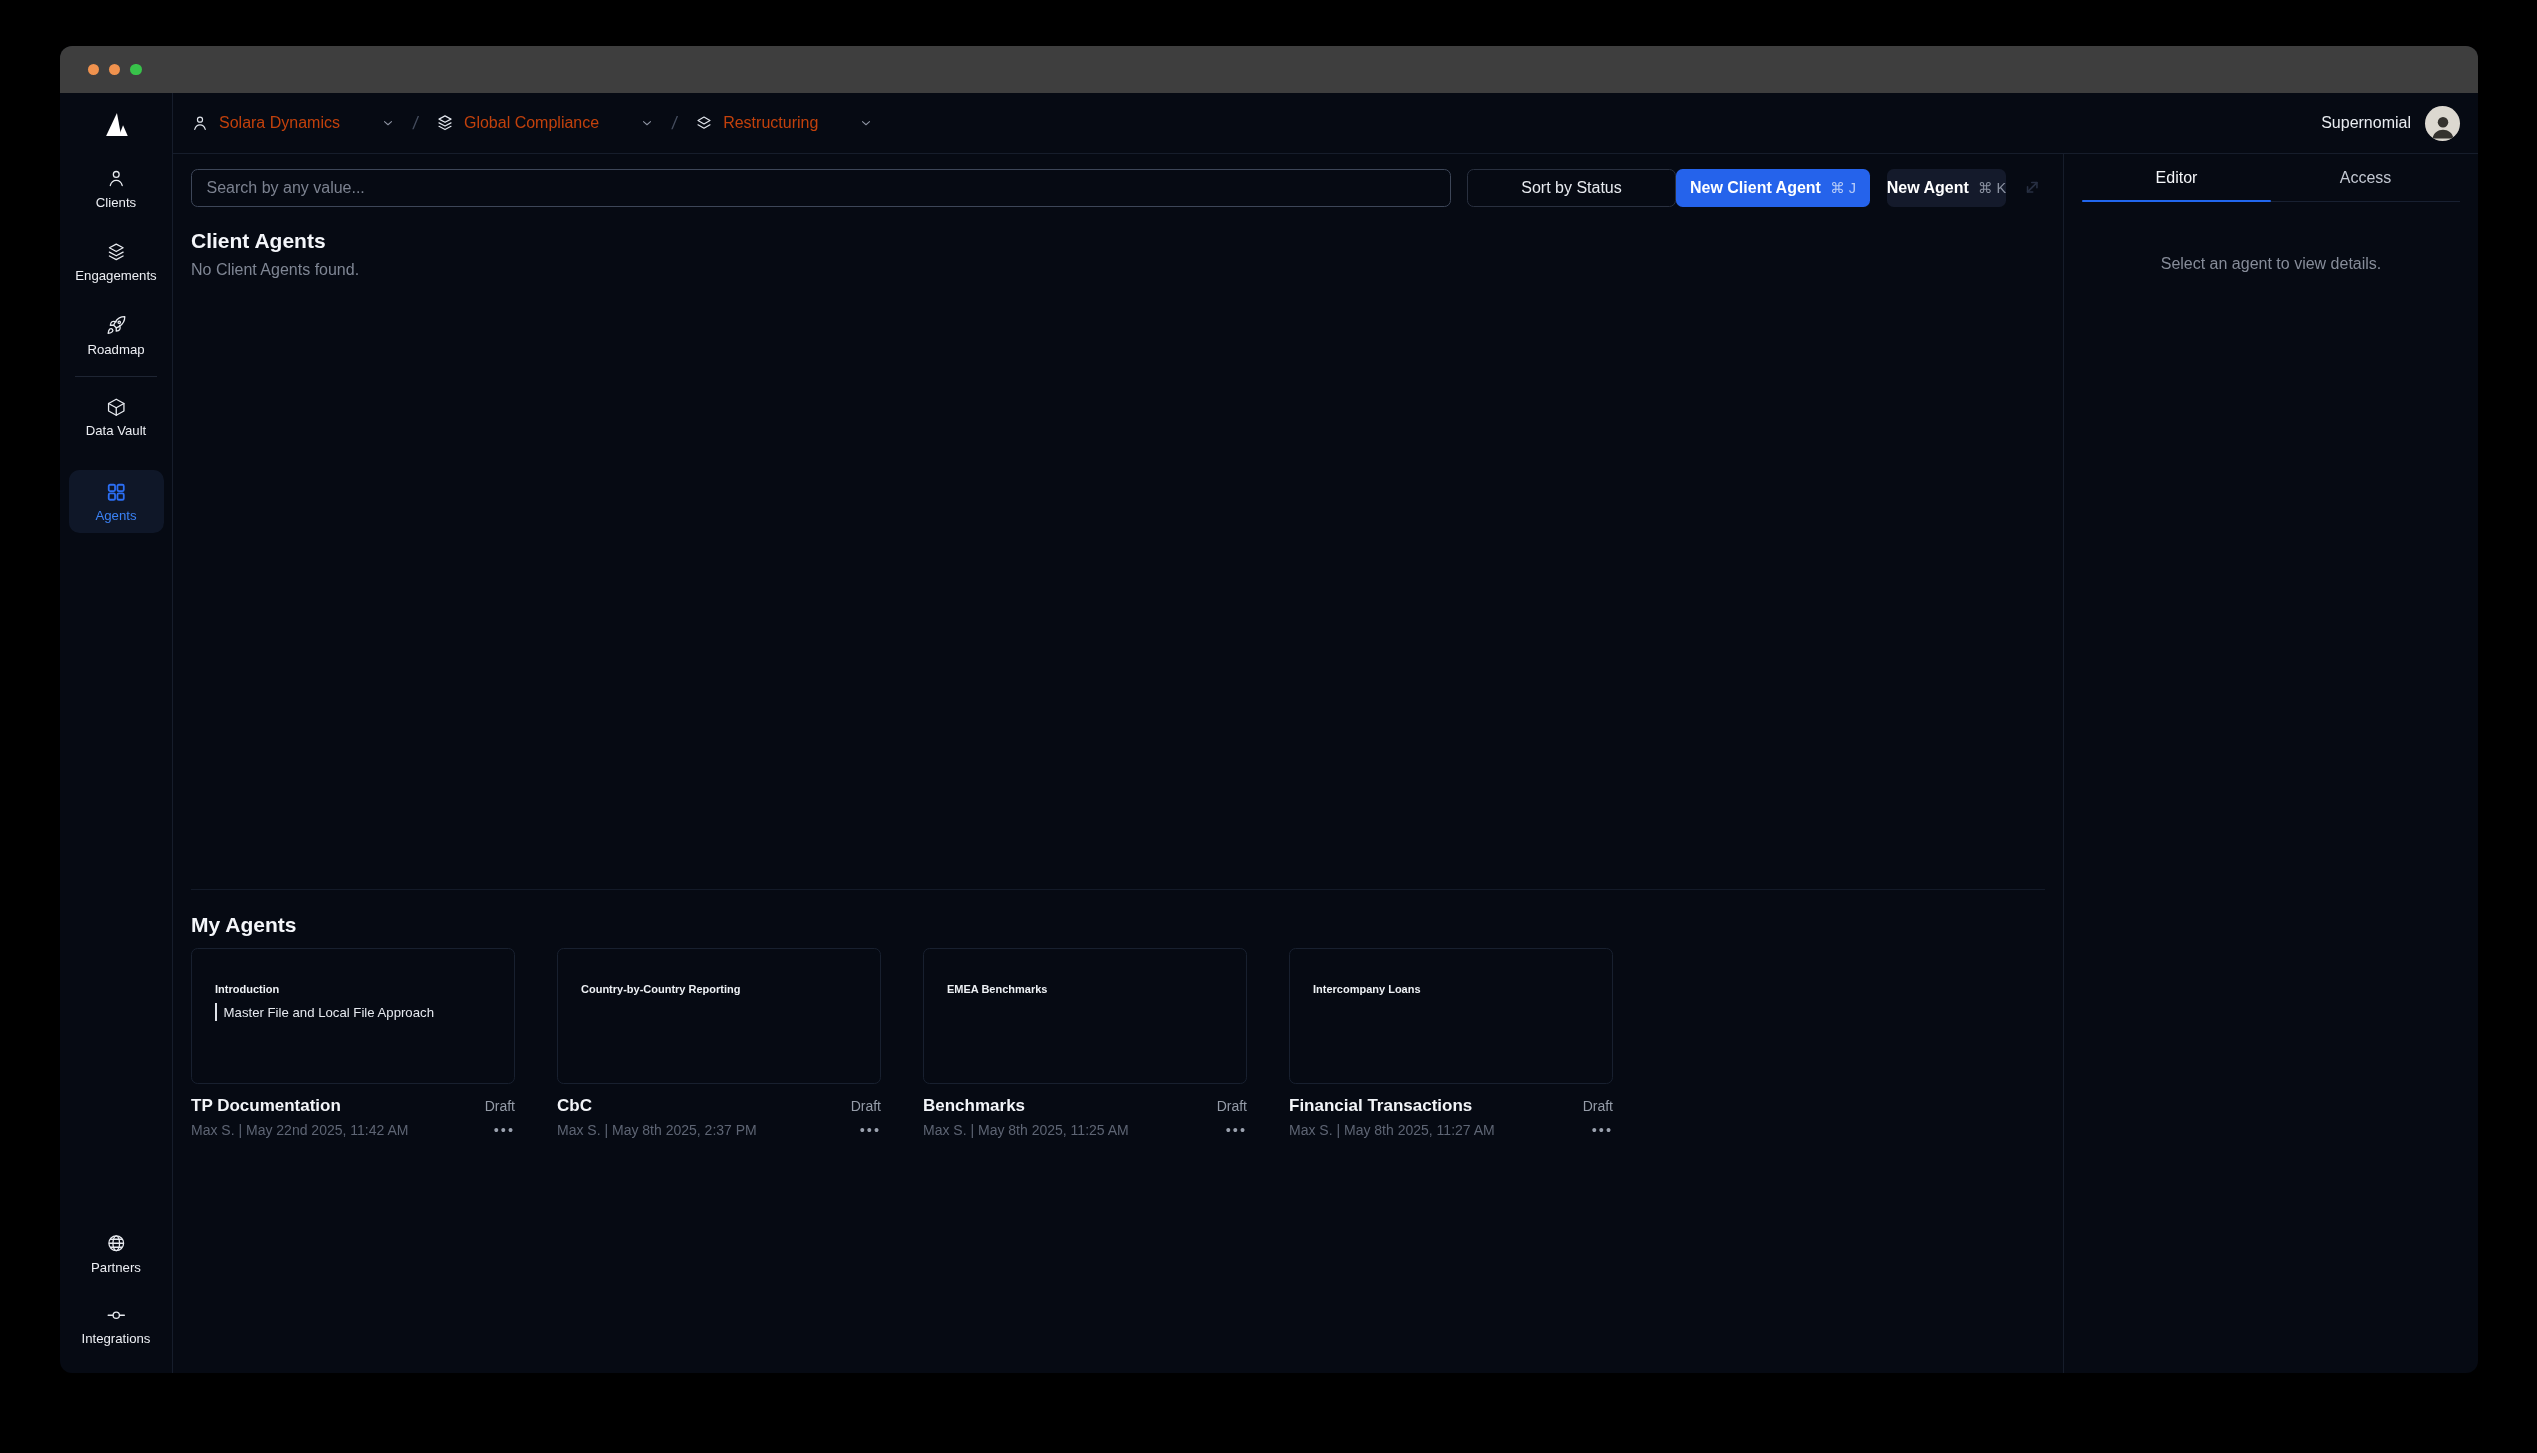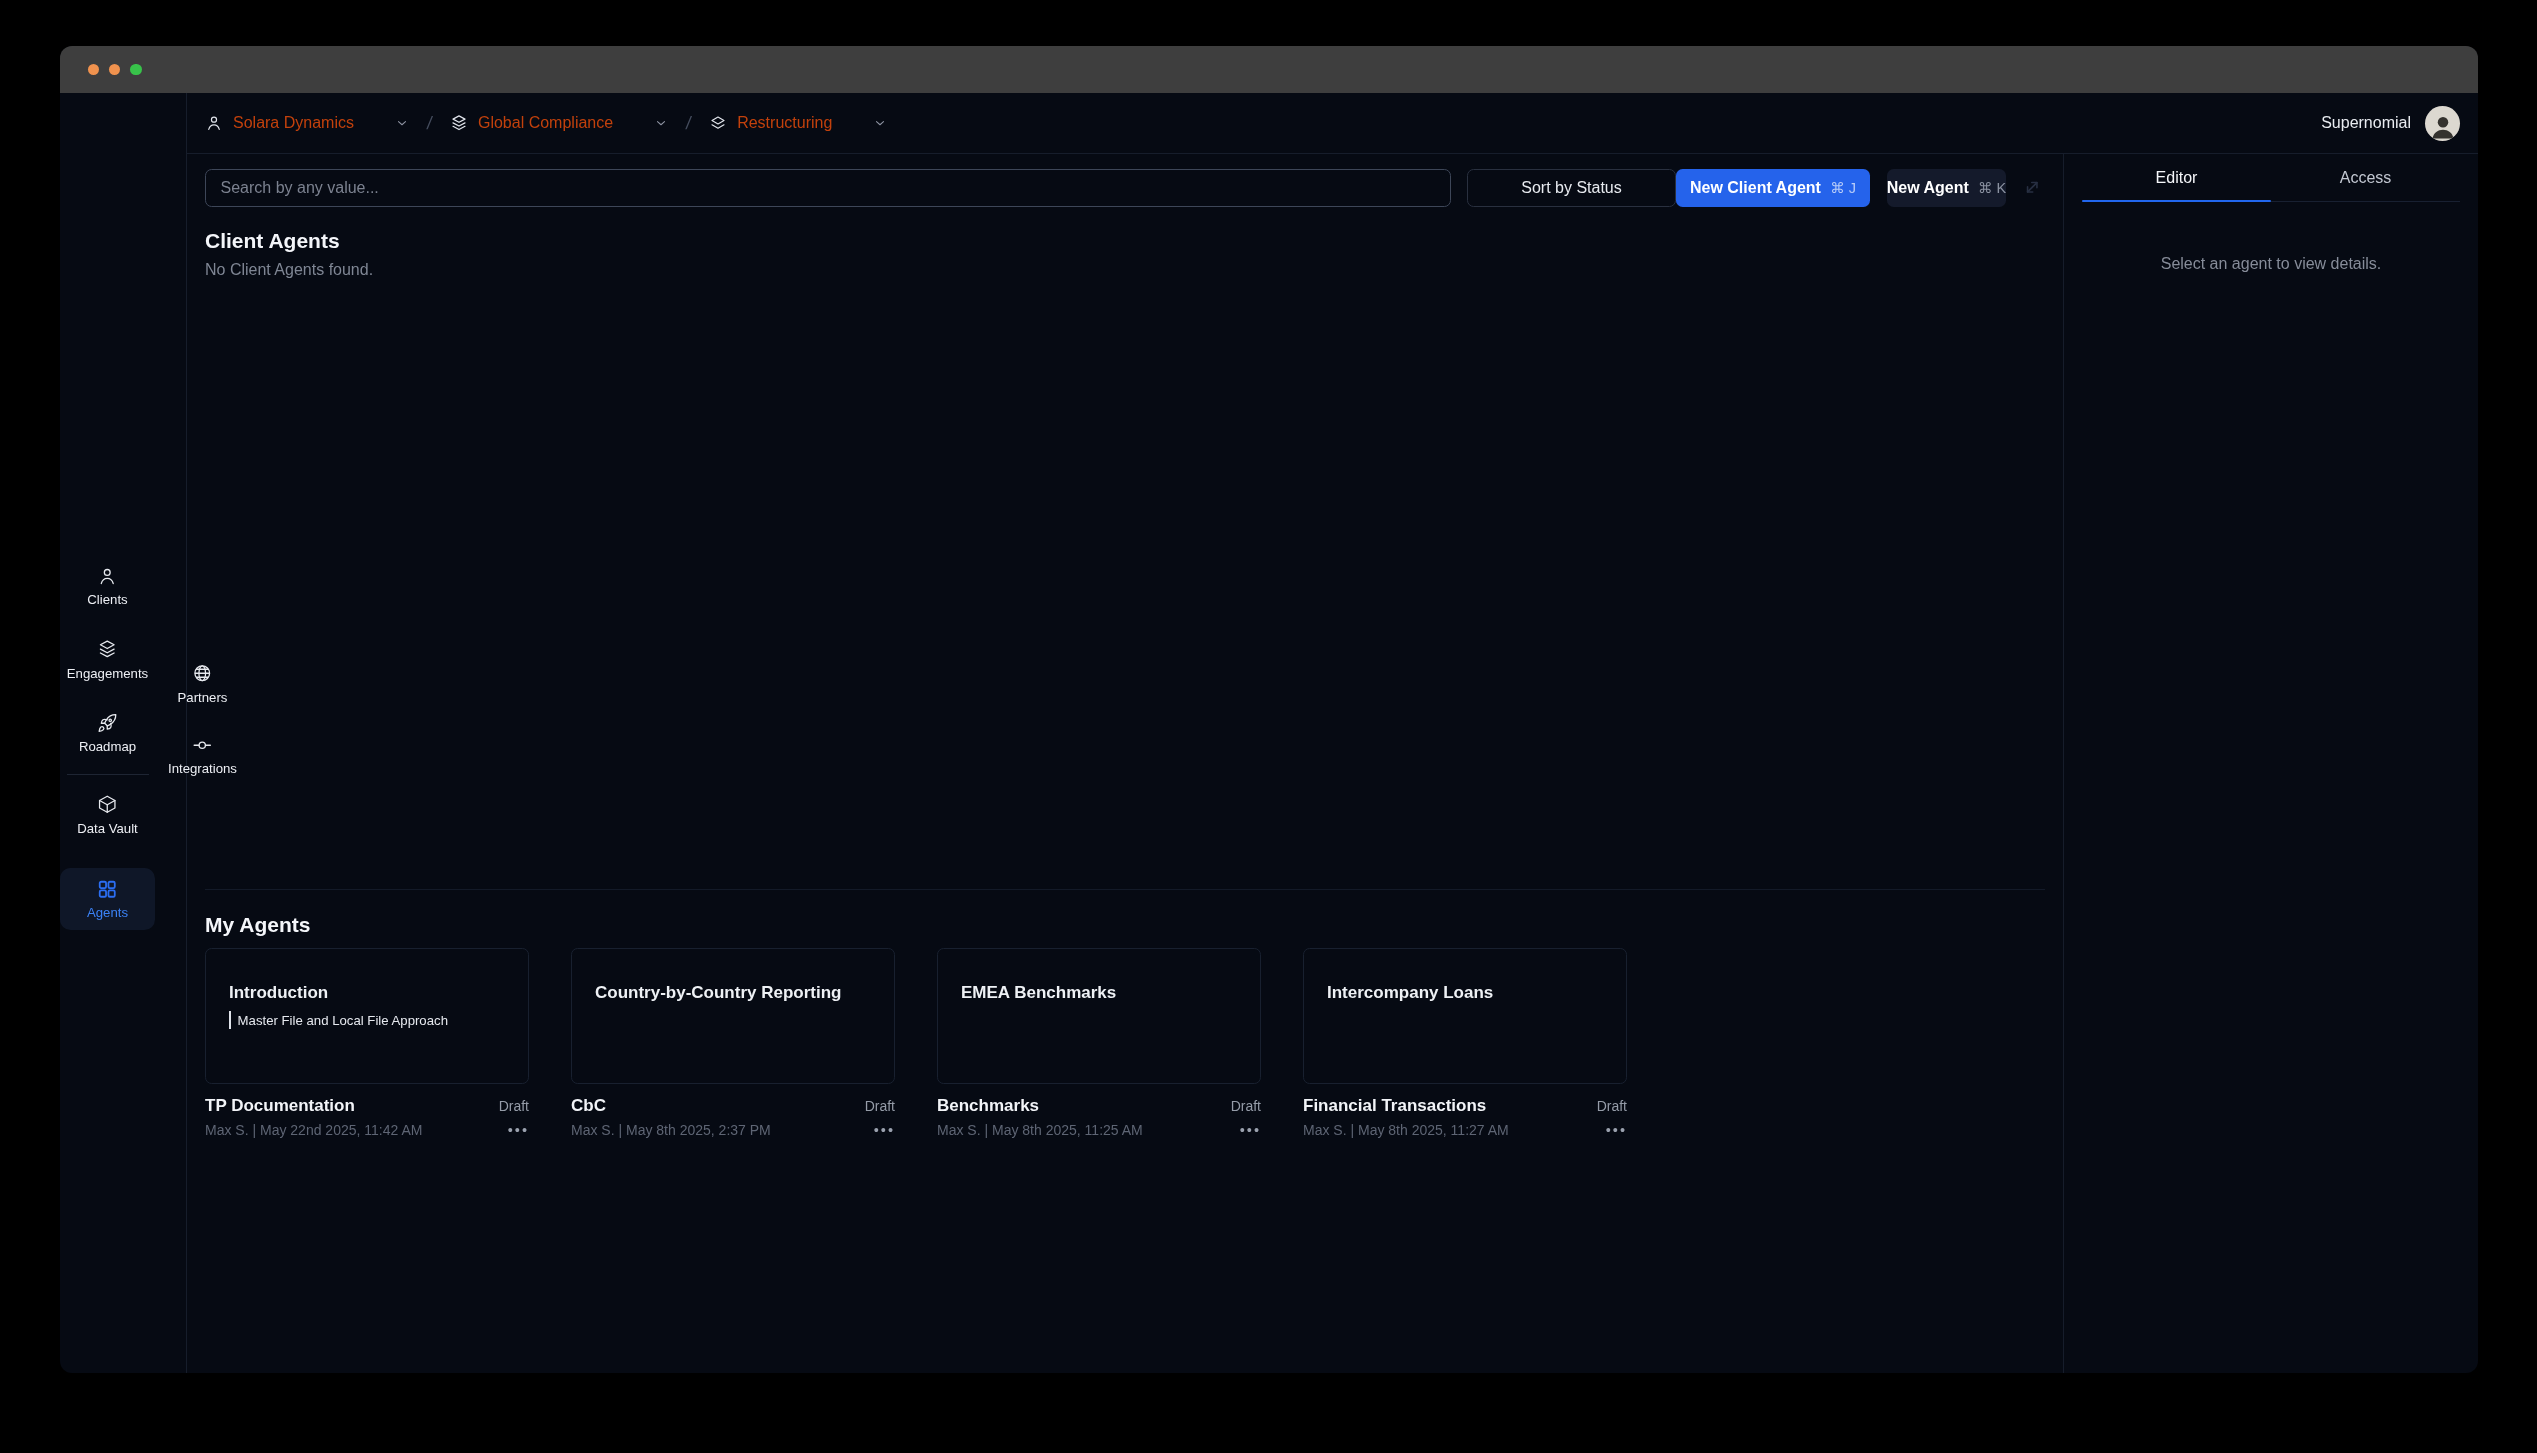--- a/index.html
+++ b/index.html
@@ -10,21 +10,21 @@
     display:flex; flex-direction:column;
   }
   
   .titlebar { height:47px; background:#3e3e3e; display:flex; align-items:center; padding-left:28px; flex:0 0 auto; }
   .dot { width:11.2px; height:11.2px; border-radius:50%; margin-right:10px; }
   .d1,.d2 { background:#f0924e; }
   .d3 { background:#38c34a; }
   
   .app { flex:1; display:flex; min-height:0; }
   
-  .sidebar { width:127px; flex:0 0 auto; border-right:0.7px solid #161d2b; display:flex; flex-direction:row; align-items:center; }
+  .sidebar { width:113px; flex:0 0 auto; border-right:0.7px solid #161d2b; display:flex; flex-direction:column; align-items:center; }
   .logo { margin-top:19px; width:32px; height:26.4px; }
   .logo svg { width:100%; height:100%; display:block; }
   .nav { margin-top:30px; width:100%; display:flex; flex-direction:column; align-items:center; }
   .nav-item { width:95px; display:flex; flex-direction:column; align-items:center; gap:6px; margin-bottom:32px; cursor:default; }
   .nav-item .nicon { width:20.5px; height:20.5px; color:#e7eaef; }
   .nav-item .nicon svg { width:100%; height:100%; display:block; }
   .nav-item .nlabel { font-size:13.2px; color:#edeff4; }
   .nav-item.active { background:#0f1728; border-radius:10.6px; padding:11.2px 0 10px; margin-bottom:0; }
   .nav-item.active .nicon { color:#2b6ef3; }
   .nav-item.active .nlabel { color:#3b82f6; }
@@ -67,21 +67,21 @@
   
   .client-block { margin-top:22px; height:660px; flex:0 0 auto; }
   .section-title { font-size:21px; font-weight:700; color:#f4f6fa; }
   .empty-text { margin-top:8px; font-size:16px; color:#7f8694; }
   .h-divider { height:0.7px; background:#131a28; flex:0 0 auto; }
   
   .my-agents { margin-top:24px; }
   .cards-row { margin-top:10.6px; display:flex; gap:42px; }
   .agent-card { width:324px; }
   .card-preview { height:136px; border:0.7px solid #18202f; border-radius:6.6px; padding:34px 16px 0 23px; cursor:default; overflow:hidden; }
-  .pv-head { font-size:17px; font-weight:700; color:#eef1f5; }
+  .pv-head { font-size:11px; font-weight:700; color:#eef1f5; }
   .pv-body { margin-top:8.6px; display:flex; align-items:center; font-size:13.2px; color:#e6e9ef; }
   .pv-cursor { width:2px; height:18px; background:#dfe3ea; margin-right:6.6px; flex:0 0 auto; }
   .card-foot { margin-top:12.6px; }
   .cf-row { display:flex; align-items:baseline; justify-content:space-between; }
   .cf-title { font-size:17px; font-weight:700; color:#f2f4f8; }
   .cf-status { font-size:14px; color:#959ca8; }
   .cf-row2 { margin-top:6px; display:flex; align-items:center; justify-content:space-between; }
   .cf-meta { font-size:14px; color:#5e6574; }
   .cf-dots { font-size:14.5px; letter-spacing:2px; color:#9aa1ae; cursor:default; line-height:1; }
   

